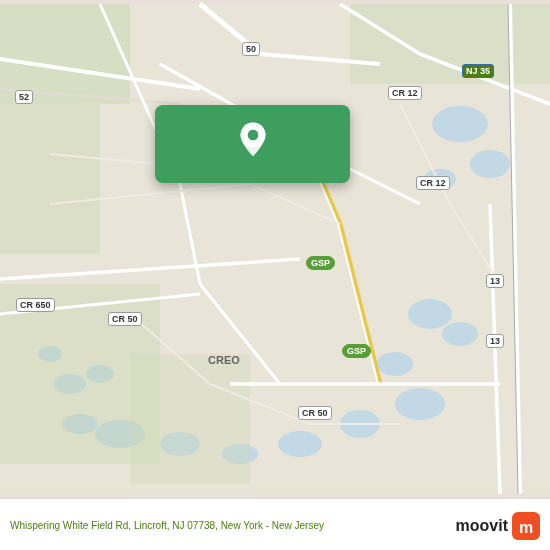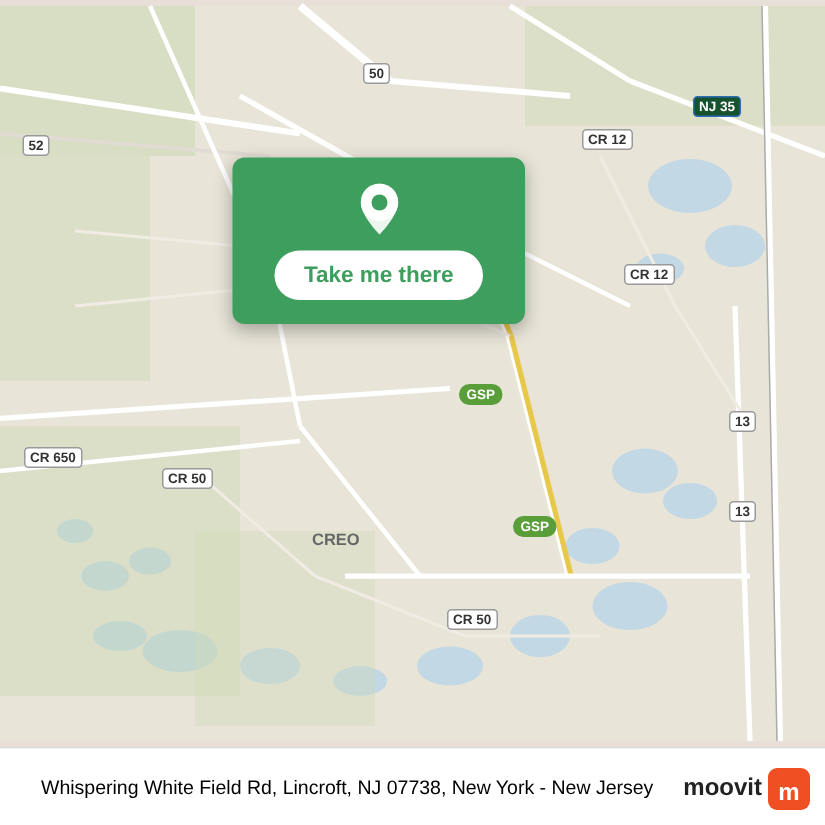--- a/index.html
+++ b/index.html
@@ -85,25 +85,24 @@
       background: white;
       padding: 8px 10px 6px;
       display: flex;
       align-items: center;
       justify-content: space-between;
       border-top: 1px solid #ddd;
       min-height: 52px;
     }
 
     #address-text {
-      font-size: 13px;
-      color: #000000;
+      font-size: 10px;
+      color: #4d7c0f;
       flex: 1;
       line-height: 1.3;
-      text-align: right;
     }
 
     #moovit-logo {
       display: flex;
       flex-direction: column;
       align-items: flex-end;
       margin-left: 20px;
     }
 
     #moovit-top {
@@ -138,21 +137,21 @@
 
     .road-badge-green {
       background: #5a9e3a;
       border-color: #5a9e3a;
       color: white;
       border-radius: 10px;
       padding: 1px 4px;
     }
 
     .road-badge-blue {
-      background: #14532d;
+      background: #4d7c0f;
       border-color: #2c6db5;
       color: white;
       border-radius: 3px;
     }
   </style>
 </head>
 <body>
 
 <div id="app">
 
@@ -244,21 +243,20 @@
     <div class="road-badge" style="top:378px;left:298px;">CR 50</div>
     <div style="position:absolute;top:354px;left:208px;font-size:11px;color:#666;font-weight:bold;">CREO</div>
 
     <div id="take-me-card">
 
       <svg id="location-pin-icon" viewBox="0 0 40 45" xmlns="http://www.w3.org/2000/svg">
         <circle cx="20" cy="18" r="14" fill="white" opacity="0.9"></circle>
         <path d="M20 4 C12 4 6 10 6 18 C6 28 20 42 20 42 C20 42 34 28 34 18 C34 10 28 4 20 4 Z" fill="white" opacity="0.9"></path>
         <circle cx="20" cy="18" r="6" fill="#3d9e5e"></circle>
       </svg>
-      <button id="take-me-button">Take me there</button>
     </div>
 
   </div>
 
   <div id="bottom-bar">
     <div id="address-text">Whispering White Field Rd, Lincroft, NJ 07738, New York - New Jersey</div>
 
     <div id="moovit-logo">
       <div id="moovit-top">
         <span id="moovit-name">moovit</span>

